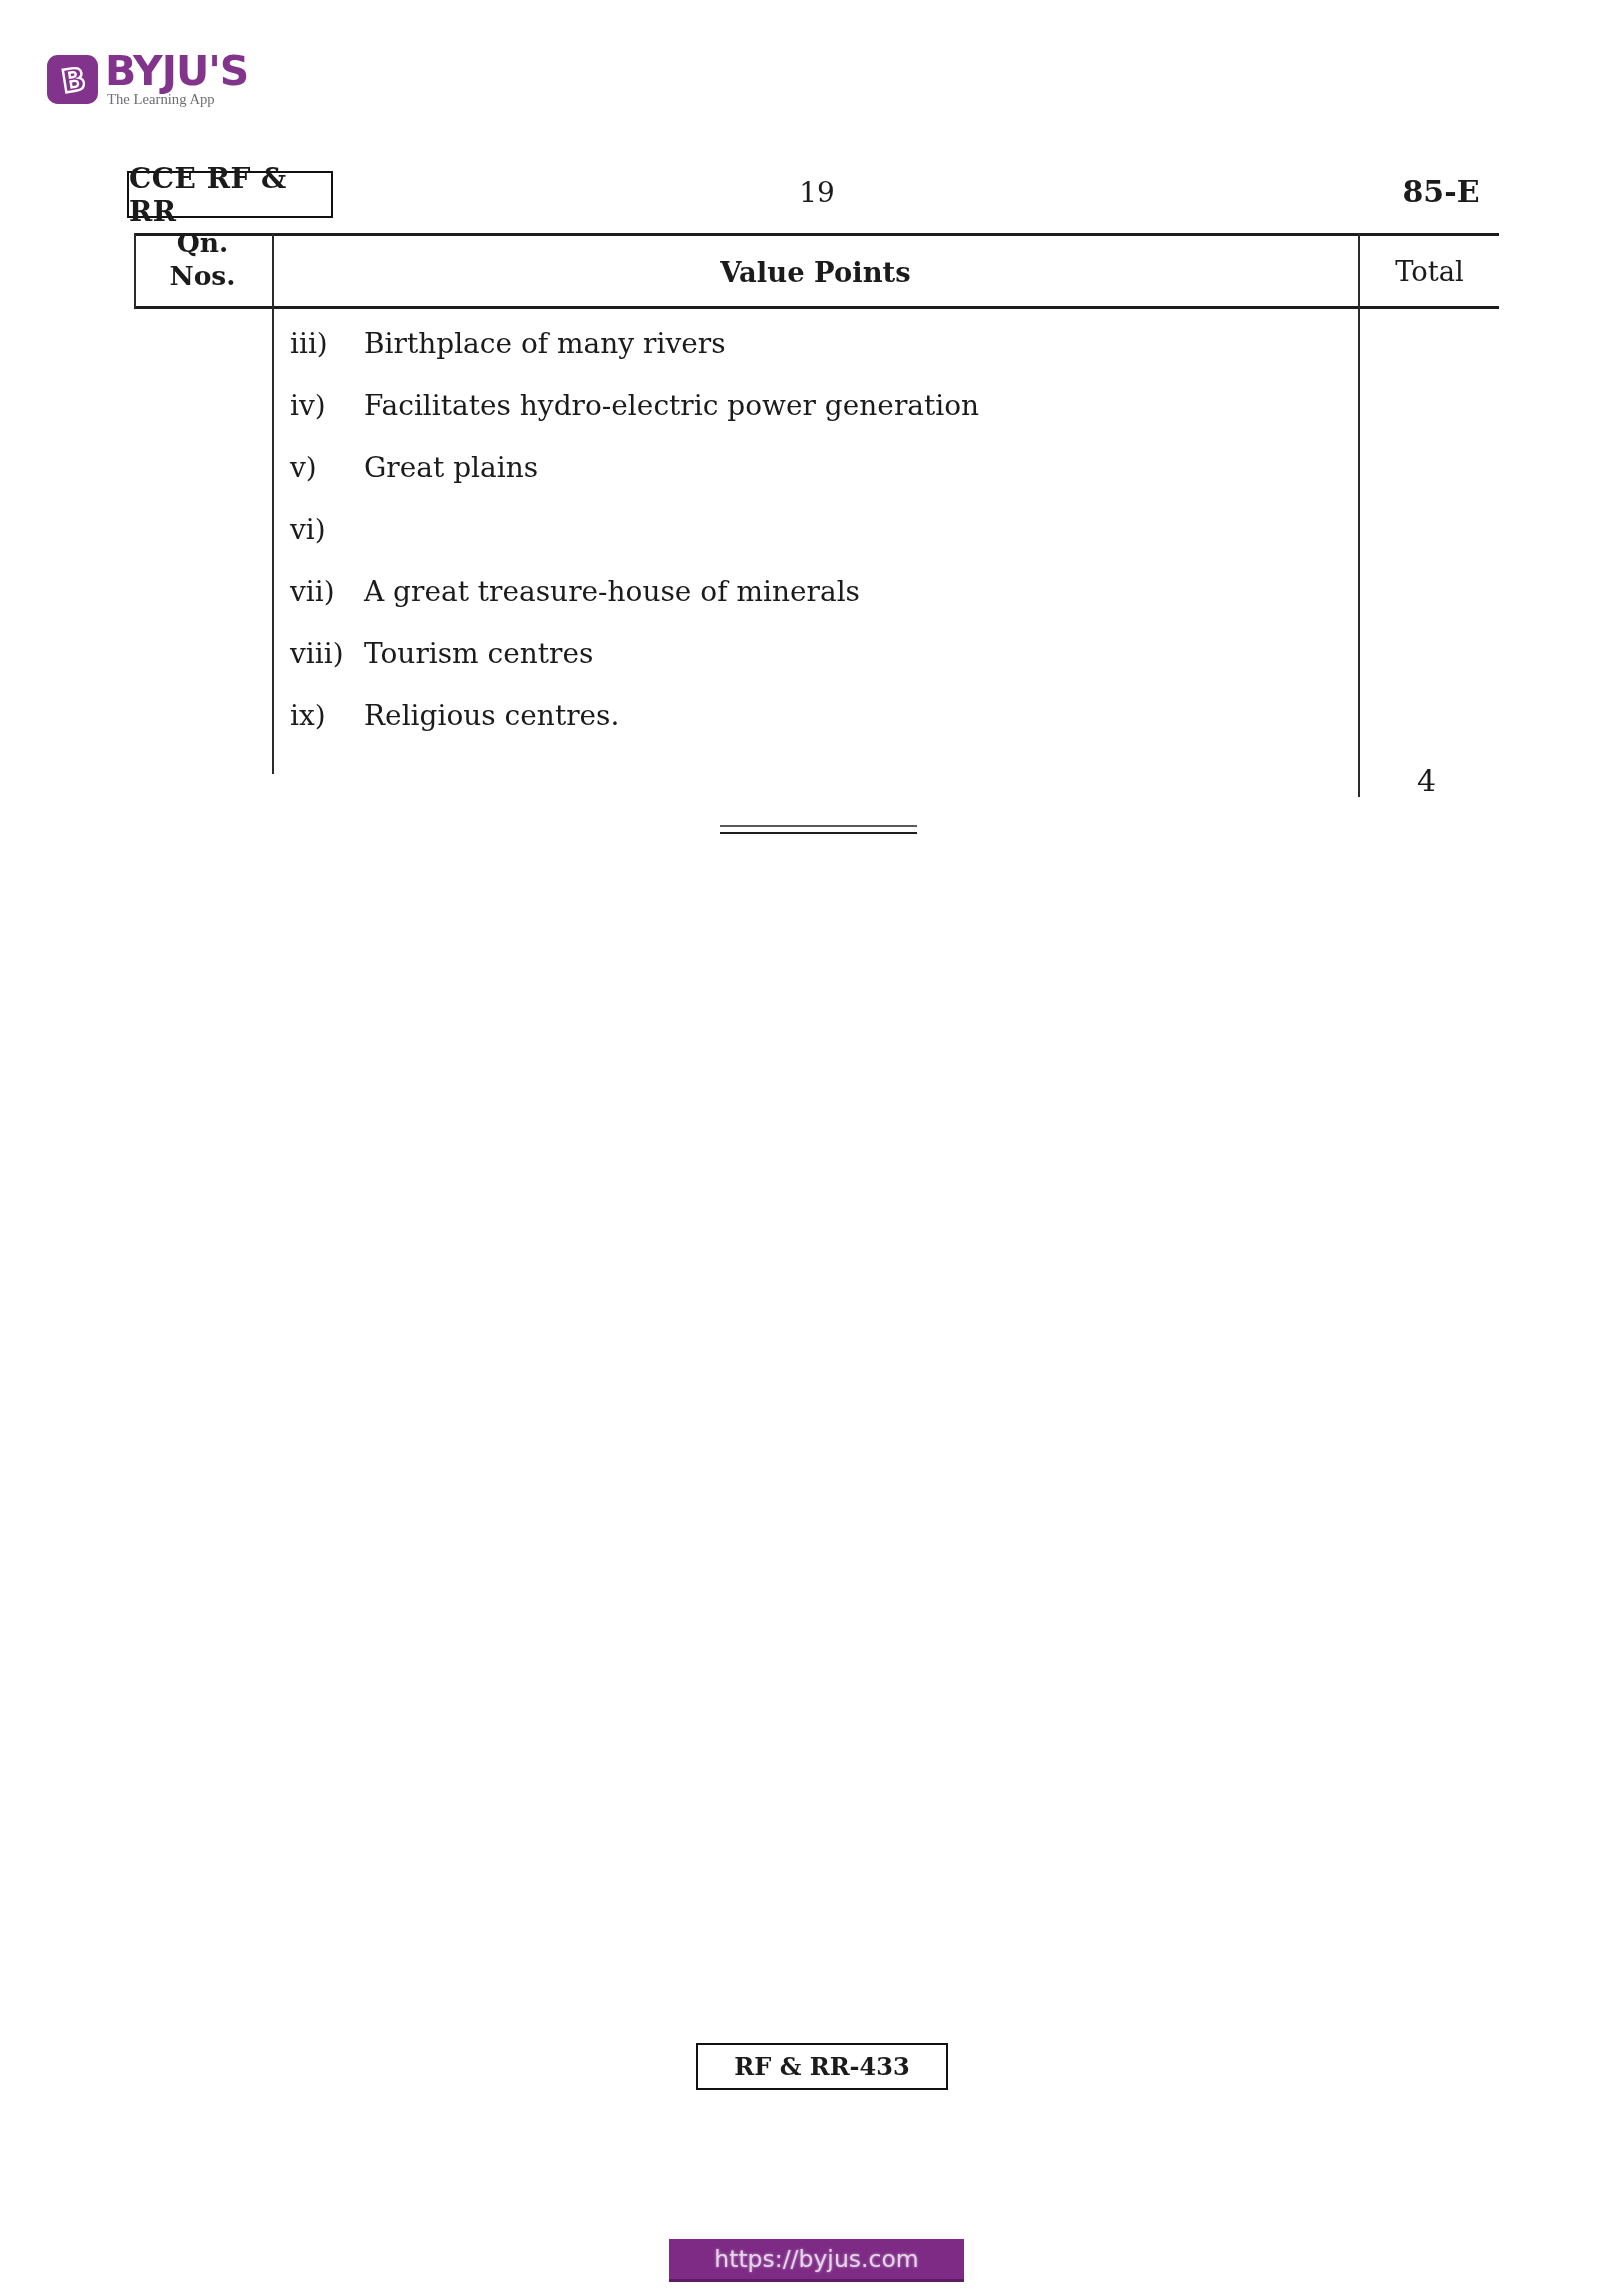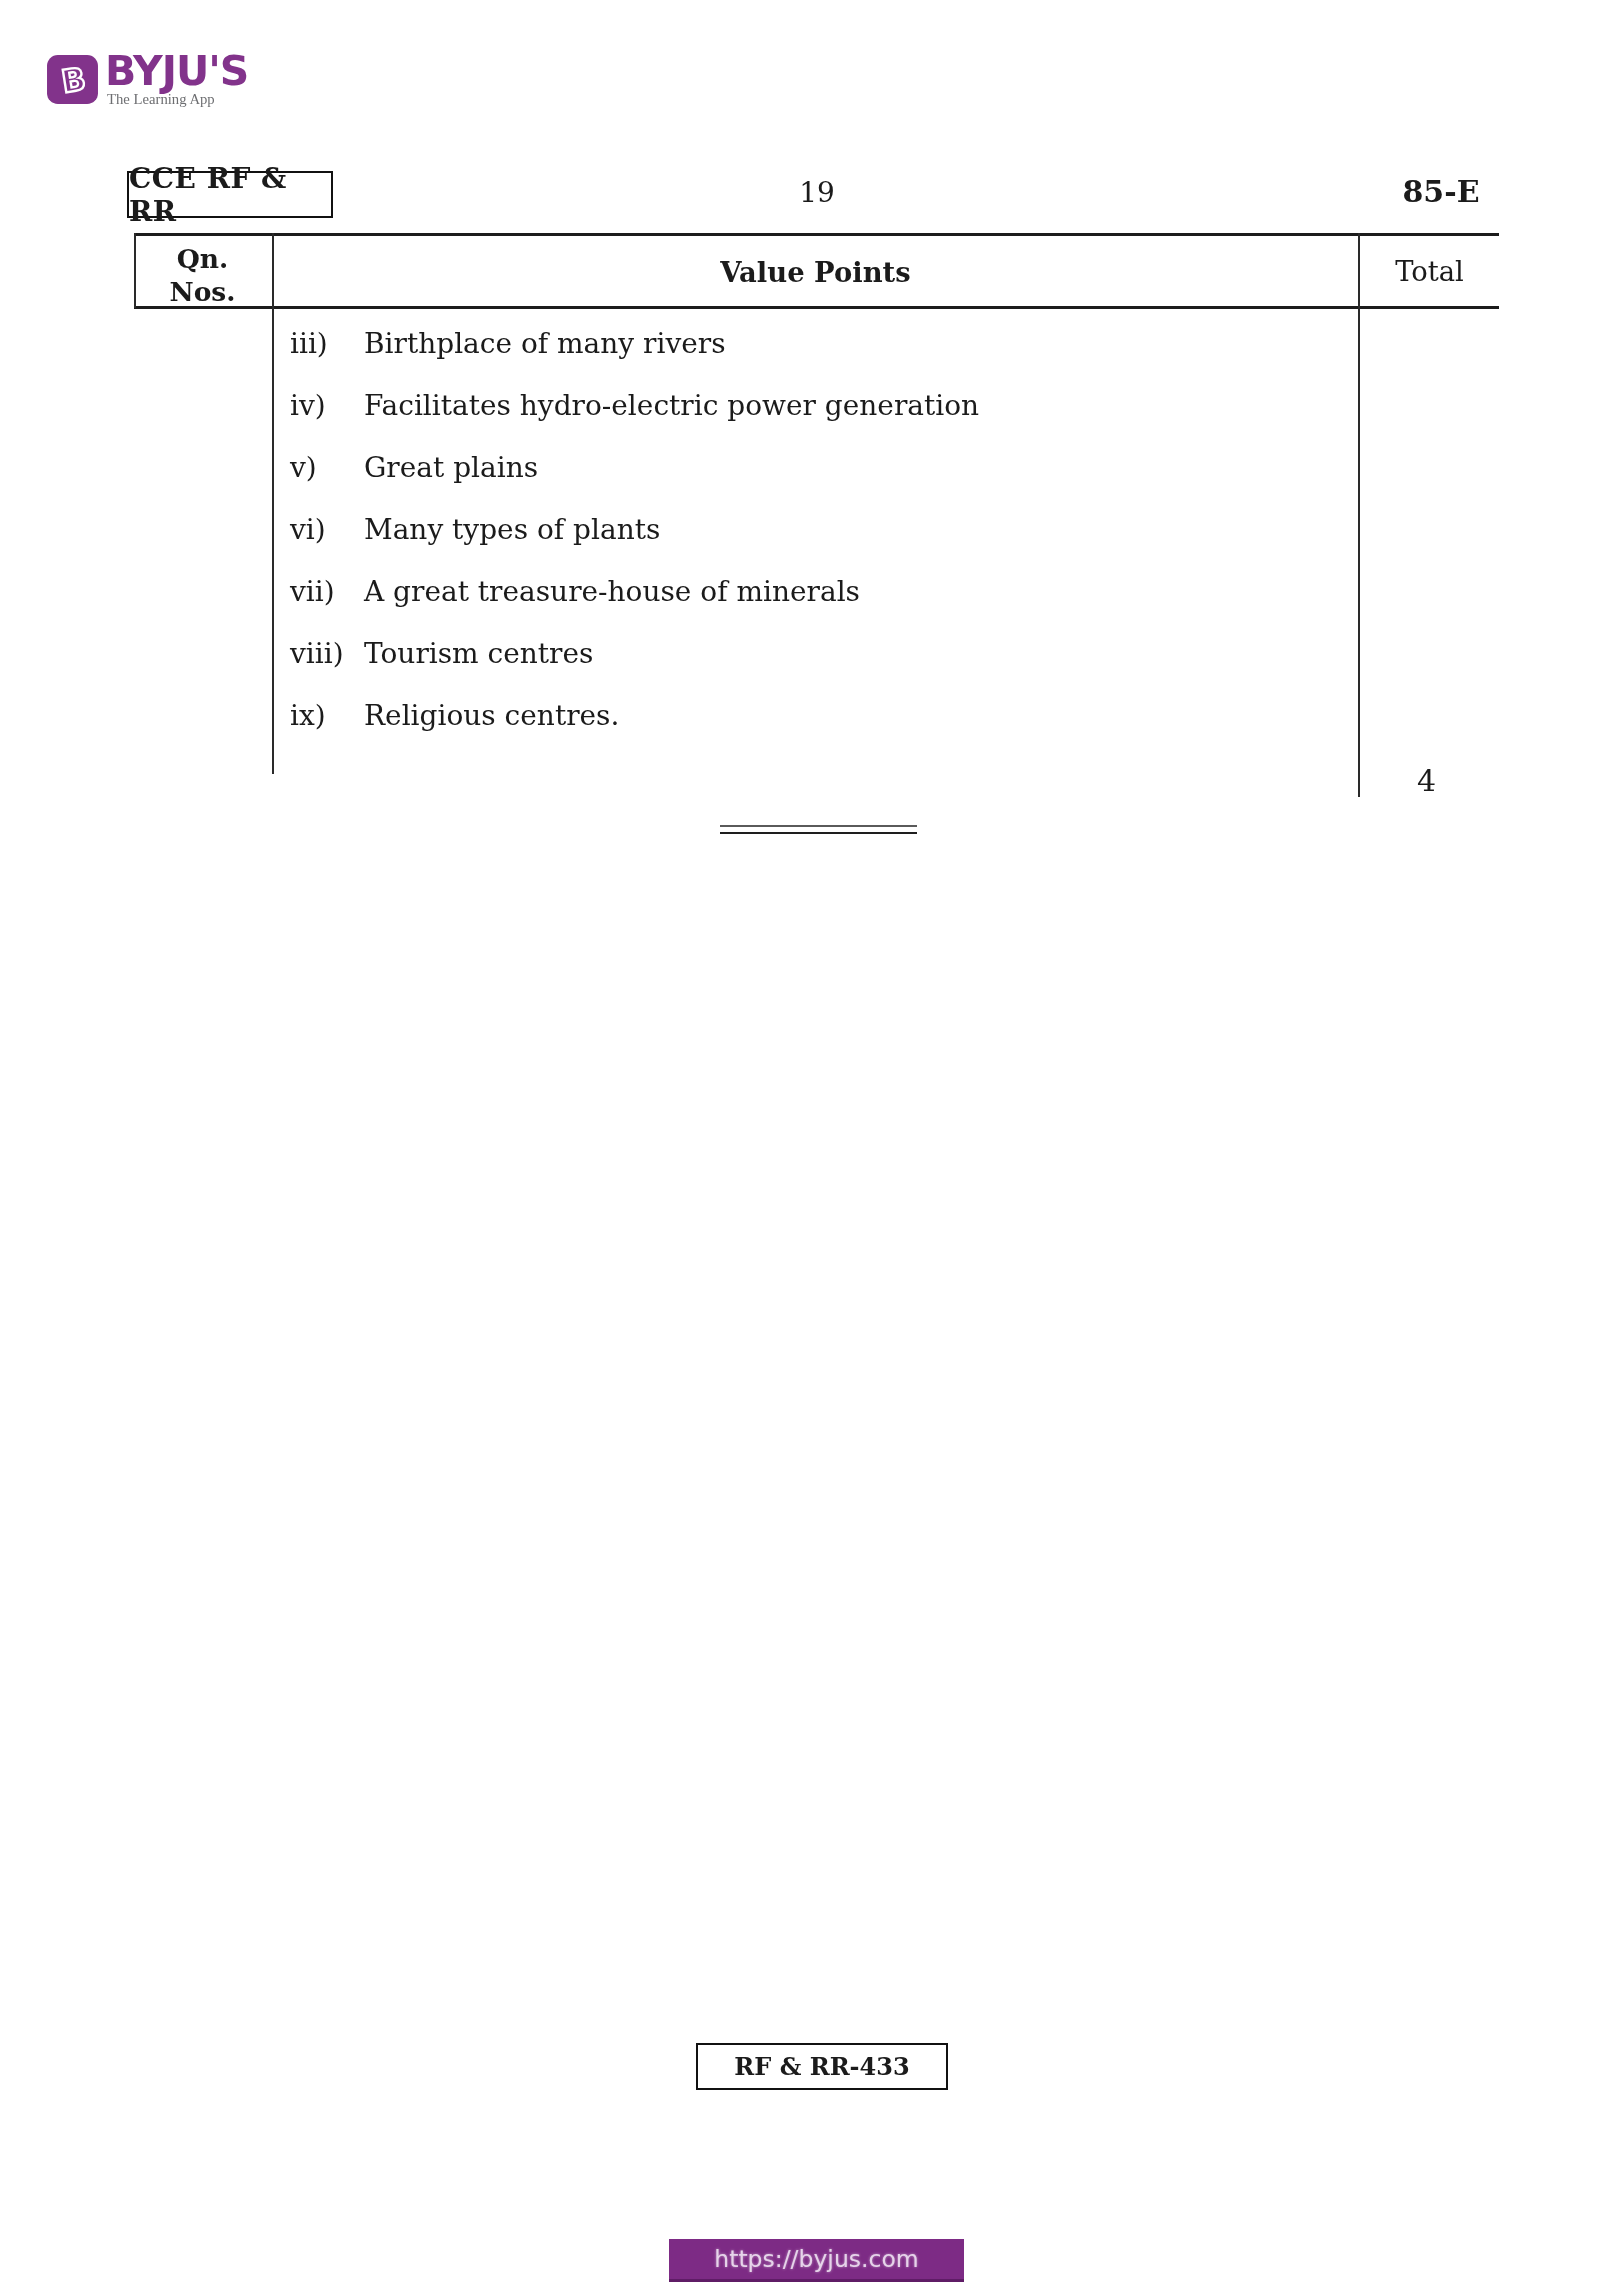--- a/index.html
+++ b/index.html
@@ -56,21 +56,21 @@
   .hline { background: #1c1c1c; height: 2.9px; }
   .vline { background: #2a2a2a; width: 2px; }
   .tbl-top    { left: 134px; top: 233px; width: 1365px; }
   .tbl-hdr-bot{ left: 134px; top: 306px; width: 1365px; }
   .tbl-left   { left: 134px; top: 233px; height: 75px; }
   .tbl-div1   { left: 272px; top: 233px; height: 541px; }
   .tbl-div2   { left: 1358px; top: 233px; height: 564px; }
 
   
   .col-qn {
-    left: 134px; top: 242px; width: 137px;
+    left: 134px; top: 226px; width: 137px;
     text-align: center; font-weight: bold; font-size: 26.5px; line-height: 33px;
   }
   .col-vp {
     left: 273px; top: 256px; width: 1085px;
     text-align: center; font-weight: bold; font-size: 27.4px;
   }
   .col-total {
     left: 1360px; top: 256px; width: 139px;
     text-align: center; font-weight: normal; font-size: 27.4px;
   }
@@ -158,21 +158,20 @@
     <div class="vp-row">
       <span class="vp-num">iv)</span>
       <span class="vp-text">Facilitates hydro-electric power generation</span>
     </div>
     <div class="vp-row">
       <span class="vp-num">v)</span>
       <span class="vp-text">Great plains</span>
     </div>
     <div class="vp-row">
       <span class="vp-num">vi)</span>
-      <span class="vp-text">Many types of plants</span>
     </div>
     <div class="vp-row">
       <span class="vp-num">vii)</span>
       <span class="vp-text">A great treasure-house of minerals</span>
     </div>
     <div class="vp-row">
       <span class="vp-num">viii)</span>
       <span class="vp-text">Tourism centres</span>
     </div>
     <div class="vp-row">

